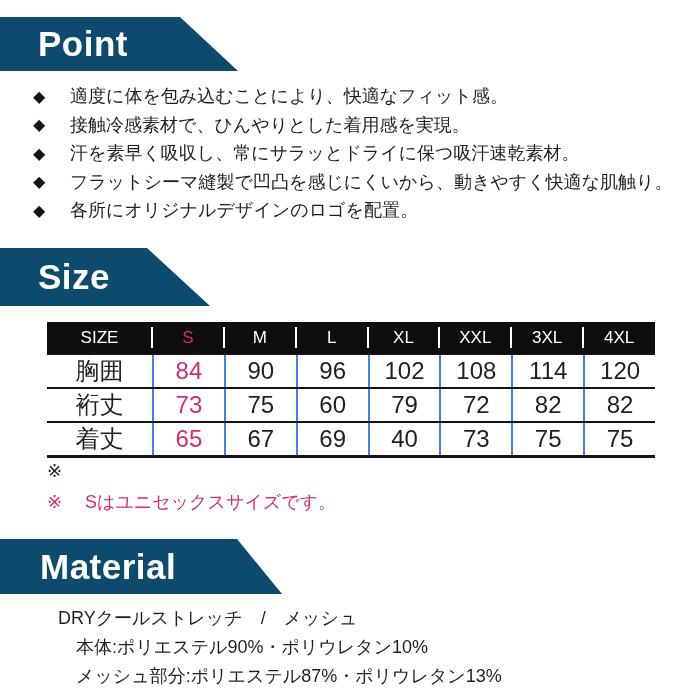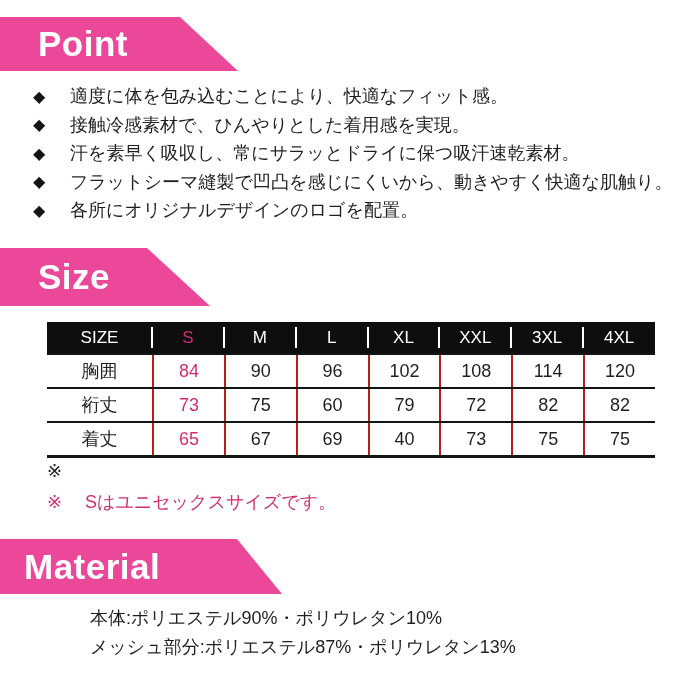--- a/index.html
+++ b/index.html
@@ -4,67 +4,67 @@
 <style>
   html,body { margin:0; padding:0; }
   .canvas {
     position:relative; width:700px; height:700px; background:#ffffff;
     font-family:"Liberation Sans","DejaVu Sans",sans-serif;
     color:#1f1f1f; overflow:hidden;
   }
 
   
   .banner {
-    position:absolute; left:0; background:#ec4899; color:#ffffff;
+    position:absolute; left:0; background:#0c4a6e; color:#ffffff;
   }
   .banner .banner-label {
     display:block; padding-left:38px; font-weight:bold; font-size:35px;
     letter-spacing:0.5px;
   }
   .banner-point    { top:17px;  width:238px; height:54px;
                      clip-path:polygon(0 0,180px 0,238px 100%,0 100%); }
   .banner-point .banner-label    { line-height:54px; }
   .banner-size     { top:248px; width:210px; height:58px;
                      clip-path:polygon(0 0,147px 0,210px 100%,0 100%); }
   .banner-size .banner-label     { line-height:58px; }
   .banner-material { top:539px; width:282px; height:55px;
                      clip-path:polygon(0 0,237px 0,282px 100%,0 100%); padding:0; }
-  .banner-material .banner-label { line-height:55px; padding-left:24px; }
+  .banner-material .banner-label { line-height:55px; padding-left:40px; }
 
   
   .bullets { position:absolute; top:82px; left:33px; margin:0; padding:0; list-style:none; }
   .bullets li { display:flex; align-items:center; height:28.5px; font-size:18px; white-space:nowrap; }
   .bullets .diamond { width:37px; font-size:16px; color:#141414; flex:0 0 37px; }
 
   
   .size-table { position:absolute; left:47px; top:322px; width:608px;
                 border-bottom:3px solid #141414; }
   .trow { display:grid; grid-template-columns:105px repeat(7,1fr); }
   .thead { background:#0e0e0e; color:#ffffff; height:31px; }
   .tbody-row { height:32px; border-top:2px solid #141414; }
   .cell { display:flex; align-items:center; justify-content:center;
-          font-size:18px; position:relative; }
+          font-size:24px; position:relative; }
   .thead .cell { font-size:17px; }
   .thead .cell + .cell::before {
     content:""; position:absolute; left:-1px; top:15%; height:70%; width:2px;
     background:#ffffff;
   }
-  .tbody-row .cell + .cell { border-left:2px solid #b91c1c; }
+  .tbody-row .cell + .cell { border-left:2px solid #3b82f6; }
   .pink { color:#d02d72; }
 
   
   .notes { position:absolute; left:47px; top:455px; }
   .note-line { display:flex; align-items:center; height:31px; font-size:18px; white-space:nowrap; }
   .note-line .marker { width:38px; flex:0 0 38px; }
 
   
   .material-lines { position:absolute; left:0; top:604px; }
   .material-line { height:29px; line-height:29px; font-size:18px; white-space:nowrap; }
   .material-line.l0 { padding-left:58px; }
-  .material-line.l1, .material-line.l2 { padding-left:76px;margin-left:14px; }
+  .material-line.l1, .material-line.l2 { padding-left:76px; }
 </style>
 </head>
 <body>
 
 <div class="canvas">
 
   <div class="banner banner-point">
     <span class="banner-label">Point</span>
   </div>
 
@@ -146,17 +146,18 @@
       <span class="marker">※</span>
       <span>Sはユニセックスサイズです。</span>
     </div>
   </div>
 
   <div class="banner banner-material">
     <span class="banner-label">Material</span>
   </div>
 
   <div class="material-lines">
+    <div class="material-line l0">DRYクールストレッチ　/　メッシュ</div>
     <div class="material-line l1">本体:ポリエステル90%・ポリウレタン10%</div>
     <div class="material-line l2">メッシュ部分:ポリエステル87%・ポリウレタン13%</div>
   </div>
 
 </div>
 
 </body></html>

